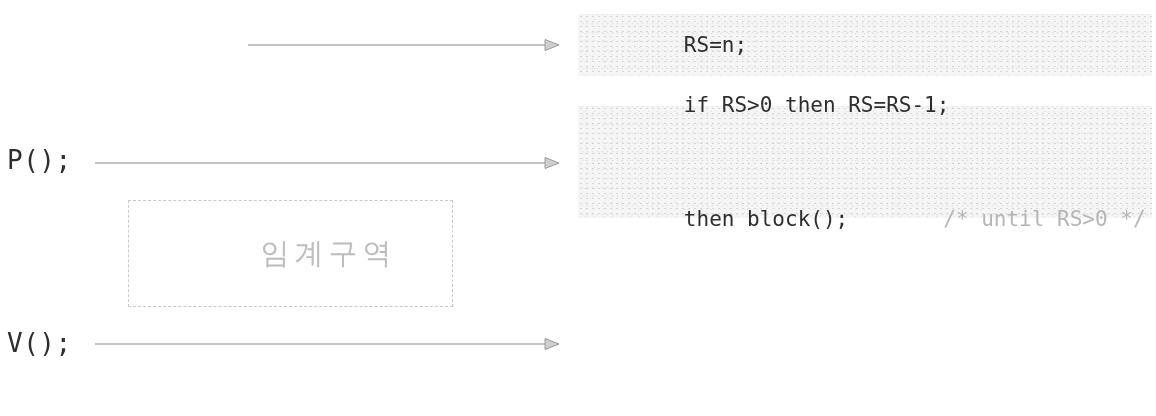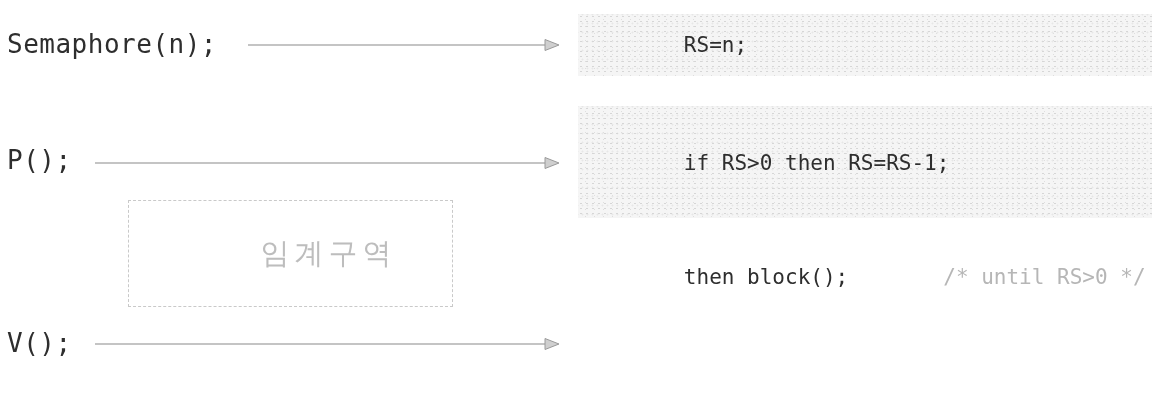--- a/index.html
+++ b/index.html
@@ -50,21 +50,21 @@
     color: #2e2e2e;
     background-color: #f5f5f5;
     background-image:
       radial-gradient(circle, #d6d6d6 0.8px, rgba(0,0,0,0) 1px),
       radial-gradient(circle, #dedede 0.8px, rgba(0,0,0,0) 1px),
       radial-gradient(circle, #e7e7e7 0.9px, rgba(0,0,0,0) 1.1px);
     background-size: 6px 5px, 9px 7px, 5px 9px;
     background-position: 0 0, 3px 2px, 2px 5px;
   }
   .code-box.b-init { top: 14px;  height: 62px; }
-  .code-box.b-p    { top: 106px; height: 112px; justify-content: space-between; }
+  .code-box.b-p    { top: 106px; height: 112px; }
   .code-box.b-v    { top: 288px; height: 124px; }
   .code-box.b-p .code-line { line-height: 38px; }
   .code-box.b-v .code-line { line-height: 42px; }
   .code-line { white-space: pre; }
   .comment {
     color: #b6b6b6;
     margin-left: 95px;
   }
 
   
@@ -88,21 +88,20 @@
     color: #bdbdbd;
     transform: translateX(26px);
     white-space: nowrap;
   }
 </style>
 </head>
 <body>
 
 <div class="canvas">
 
-  <div class="op-label init">Semaphore(n);</div>
   <div class="op-label p">P();</div>
   <div class="op-label v">V();</div>
 
   <svg class="arrow a1" width="312" height="14" viewBox="0 0 312 14">
     <line x1="0" y1="7" x2="297" y2="7" stroke="#b0b0b0" stroke-width="1.5"></line>
     <polygon points="297,1.5 311,7 297,12.5" fill="#cfcfcf" stroke="#9a9a9a" stroke-width="1"></polygon>
   </svg>
   <svg class="arrow a2" width="465" height="14" viewBox="0 0 465 14">
     <line x1="0" y1="7" x2="450" y2="7" stroke="#b0b0b0" stroke-width="1.5"></line>
     <polygon points="450,1.5 464,7 450,12.5" fill="#cfcfcf" stroke="#9a9a9a" stroke-width="1"></polygon>

